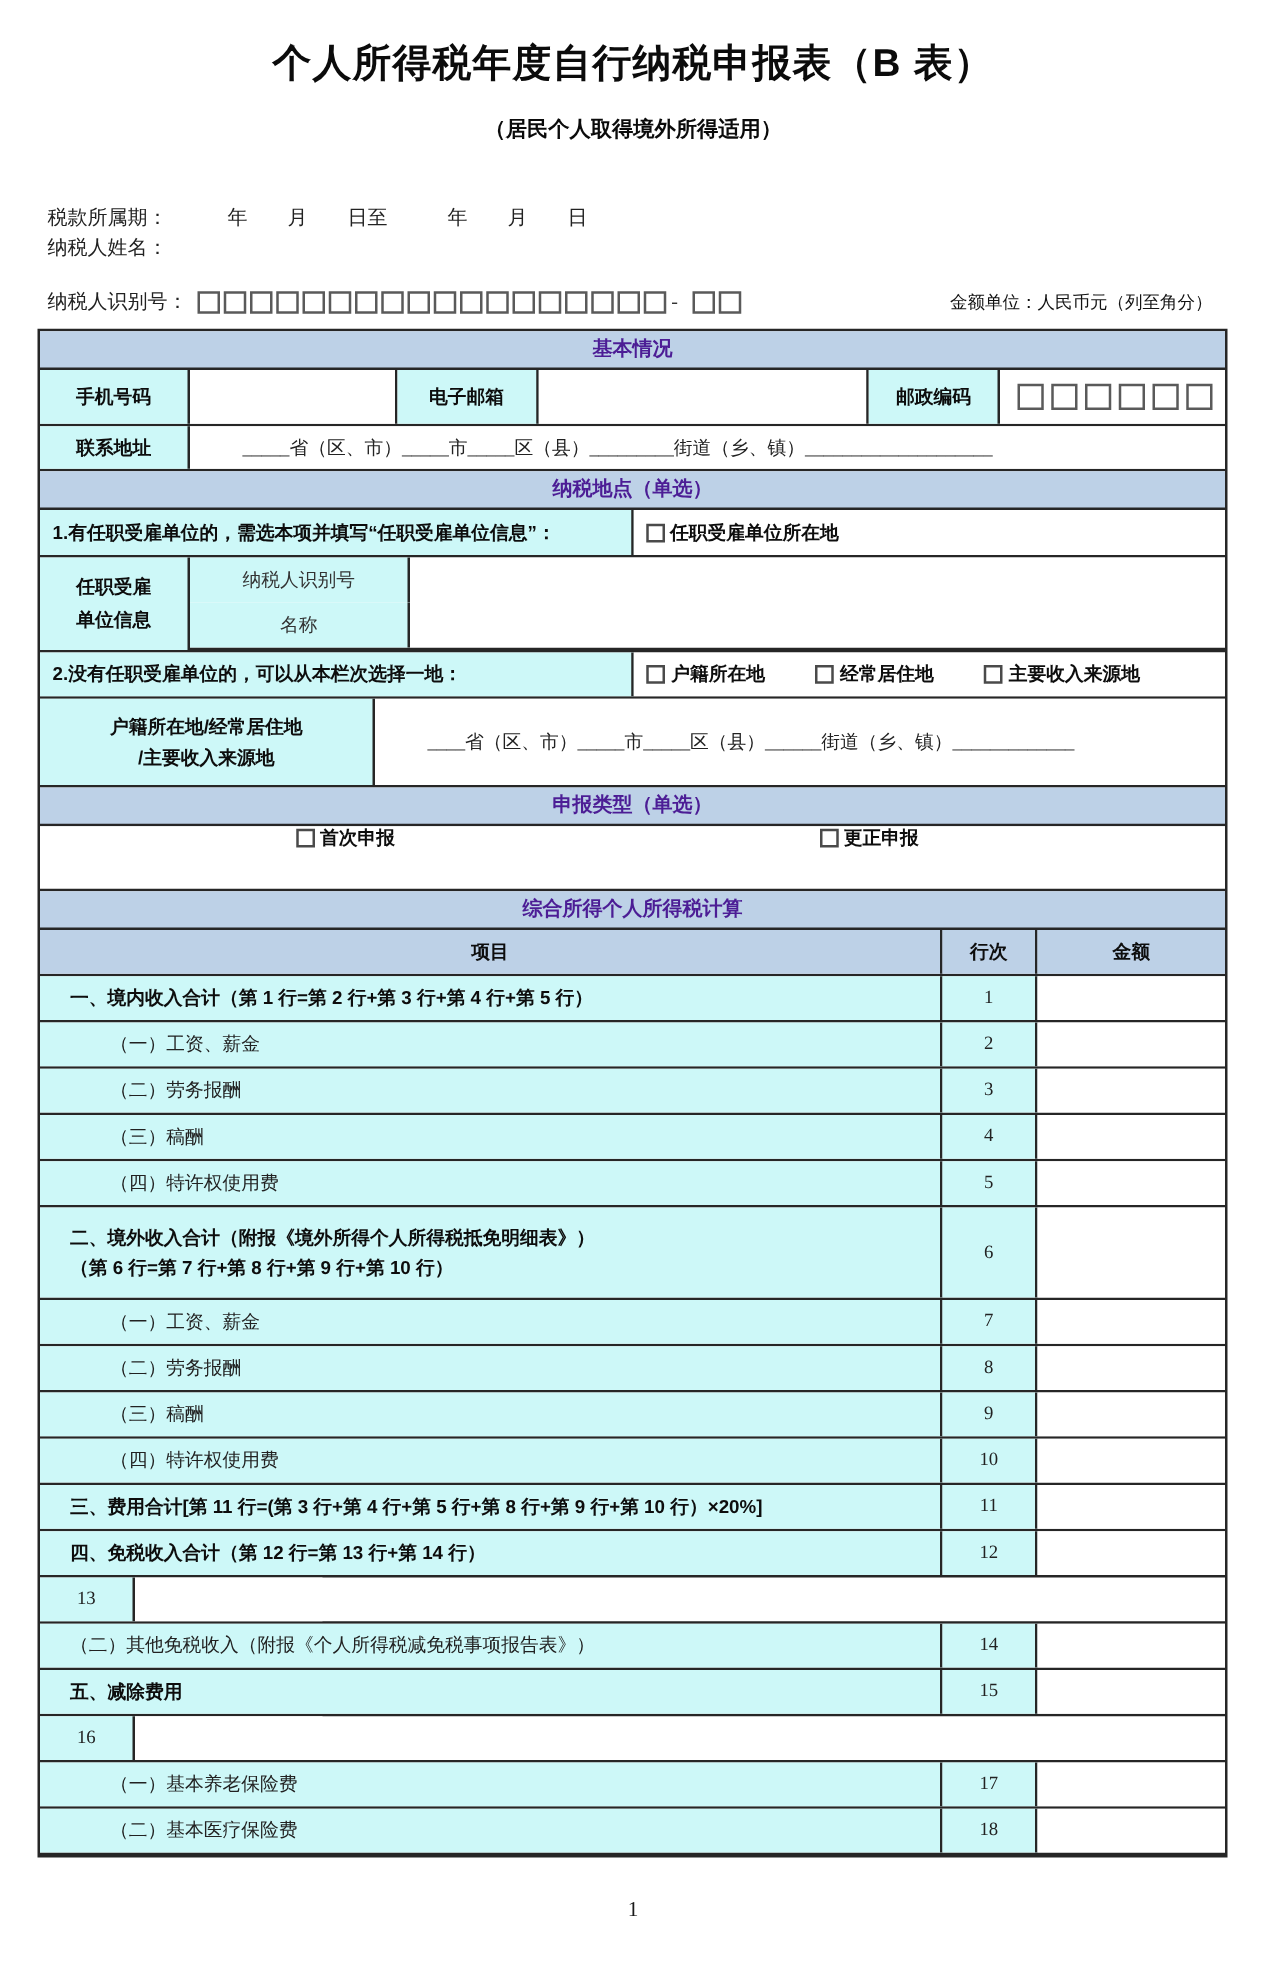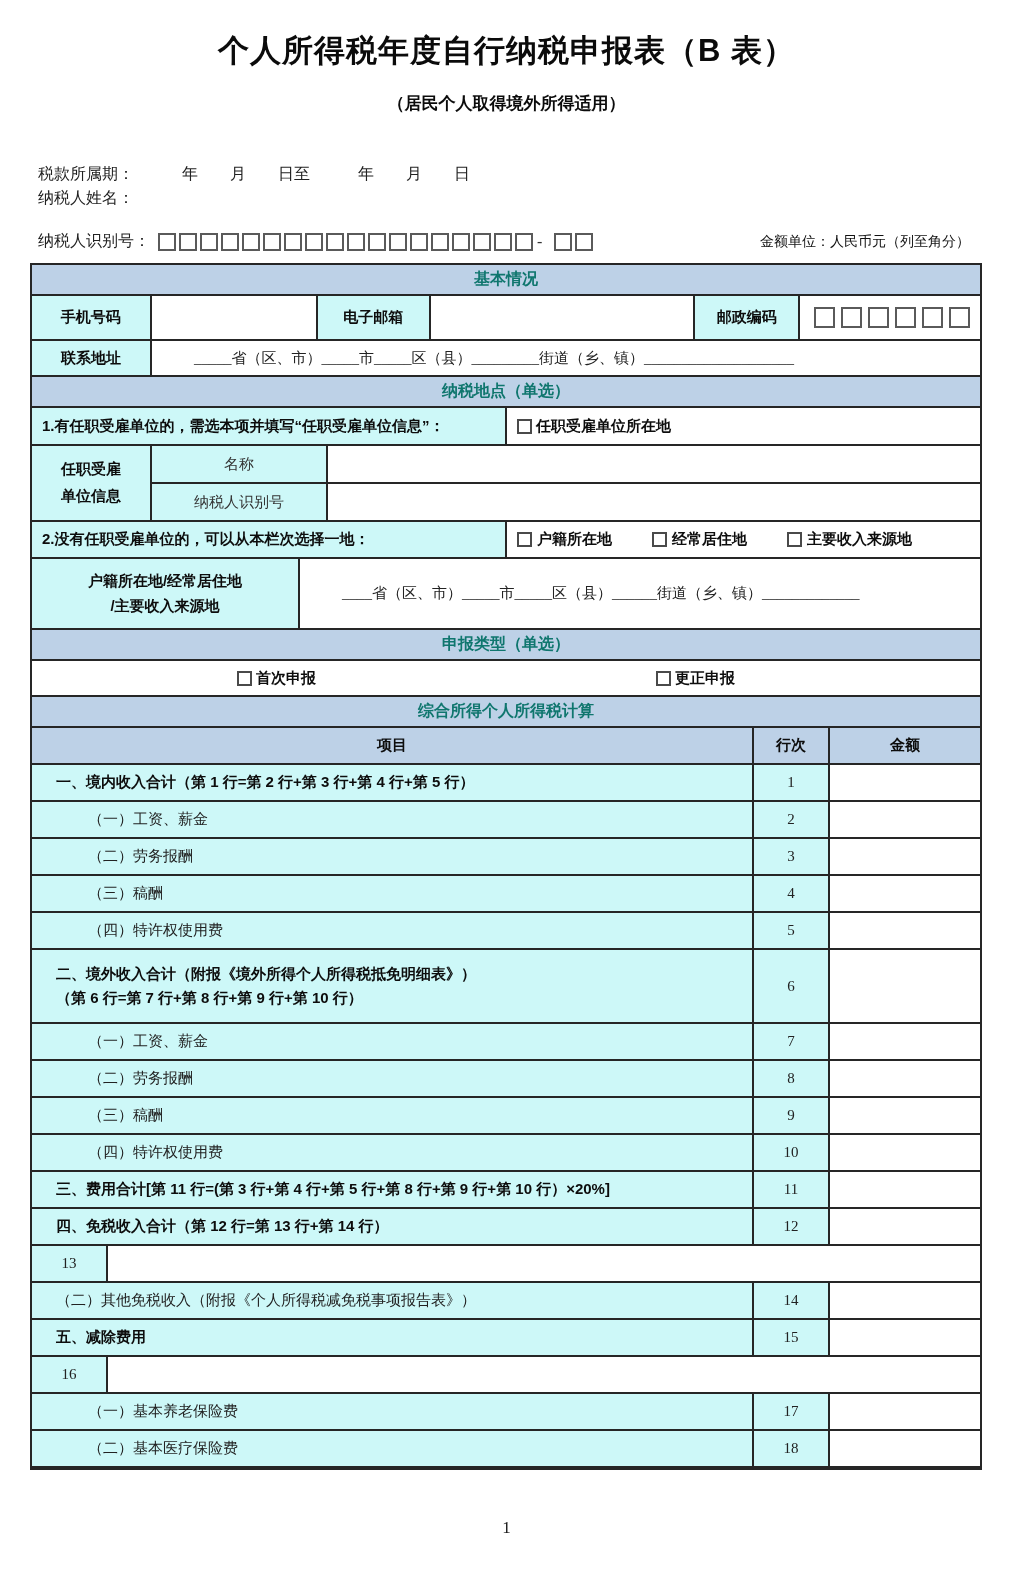--- a/index.html
+++ b/index.html
@@ -14,21 +14,21 @@
   .l2{top:188px;}
   .l3{top:231px;left:38px;width:940px;display:flex;align-items:center;white-space:nowrap;}
   .idboxes{display:inline-flex;gap:3px;margin-left:8px;}
   .idbox{width:18px;height:18px;border:2px solid #5a5a5a;background:#fff;display:inline-block;box-sizing:border-box;}
   .iddash{margin:0 4px;font-size:16px;color:#333;}
   .amount-unit{margin-left:auto;font-size:14px;color:#111;padding-right:8px;}
 
   .form-table{position:absolute;left:30px;top:263px;width:948px;border:2px solid #262626;background:#fff;}
   .bar{box-sizing:border-box;height:31px;display:flex;align-items:center;justify-content:center;
        background:#bdd1e7;border-bottom:2px solid #262626;
-       font-family:"Liberation Sans","DejaVu Sans",sans-serif;font-weight:bold;font-size:16px;color:#0f766e;}
+       font-family:"Liberation Sans","DejaVu Sans",sans-serif;font-weight:bold;font-size:16px;color:#4c1d95;}
   .row{display:flex;box-sizing:border-box;border-bottom:2px solid #262626;align-items:stretch;}
   .cell{box-sizing:border-box;display:flex;align-items:center;padding:0 10px;border-right:2px solid #262626;}
   .cell.nr{border-right:none;}
   .cyan{background:#cdf8f8;}
   .blue{background:#bdd1e7;justify-content:center;}
   .white{background:#ffffff;}
   .bold{font-family:"Liberation Sans","DejaVu Sans",sans-serif;font-weight:bold;font-size:15px;color:#0d0d0d;}
   .serif15{font-size:15px;color:#333;}
   .center{justify-content:center;}
   .flex1{flex:1;}
@@ -51,21 +51,21 @@
   .unit-left{flex-direction:column;justify-content:center;gap:8px;}
   .unit-right{display:flex;flex-direction:column;}
   .inner-row{display:flex;flex:1;box-sizing:border-box;border-bottom:2px solid #262626;}
   .inner-row.last{border-bottom:none;}
   .w-ulabel{width:176px;justify-content:center;}
   .opt2-row{height:37px;}
   .choices{gap:6px;}
   .choice-item{display:inline-flex;align-items:center;gap:5px;margin-right:34px;}
   .residence-row{height:71px;}
   .w-res{width:268px;flex-direction:column;justify-content:center;gap:6px;text-align:center;}
-  .decl-row{height:36px;align-items:center;background:#fff;}
+  .decl-row{height:52px;align-items:flex-start;background:#fff;}
   .chk-item{display:inline-flex;align-items:center;gap:4px;}
   .chk-item.first{margin-left:205px;}
   .chk-item.second{margin-left:340px;}
   .cols-header{height:37px;}
   .w-line{width:76px;justify-content:center;}
   .w-amt{width:150px;}
   .calc-row{height:37px;}
   .calc-row.double{height:74px;}
   .itemcell{padding-left:24px;font-size:15px;color:#222;}
   .itemcell.indent{padding-left:56px;}
@@ -149,26 +149,26 @@
         <span class="bold">任职受雇单位所在地</span>
       </div>
     </div>
 
     <div class="row unit-block">
       <div class="cell cyan bold center w-mlabel unit-left">
         <div>任职受雇</div>
         <div>单位信息</div>
       </div>
       <div class="unit-right flex1">
+        <div class="inner-row last">
+          <div class="cell cyan serif15 w-ulabel">纳税人识别号</div>
+          <div class="cell white flex1 nr"></div>
+        </div>
         <div class="inner-row">
           <div class="cell cyan serif15 w-ulabel">名称</div>
-          <div class="cell white flex1 nr"></div>
-        </div>
-        <div class="inner-row last">
-          <div class="cell cyan serif15 w-ulabel">纳税人识别号</div>
           <div class="cell white flex1 nr"></div>
         </div>
       </div>
     </div>
 
     <div class="row opt2-row">
       <div class="cell cyan bold w-opt">2.没有任职受雇单位的，可以从本栏次选择一地：</div>
       <div class="cell white flex1 chk-line choices nr">
         <span class="choice-item">
             <span class="chk"></span>

